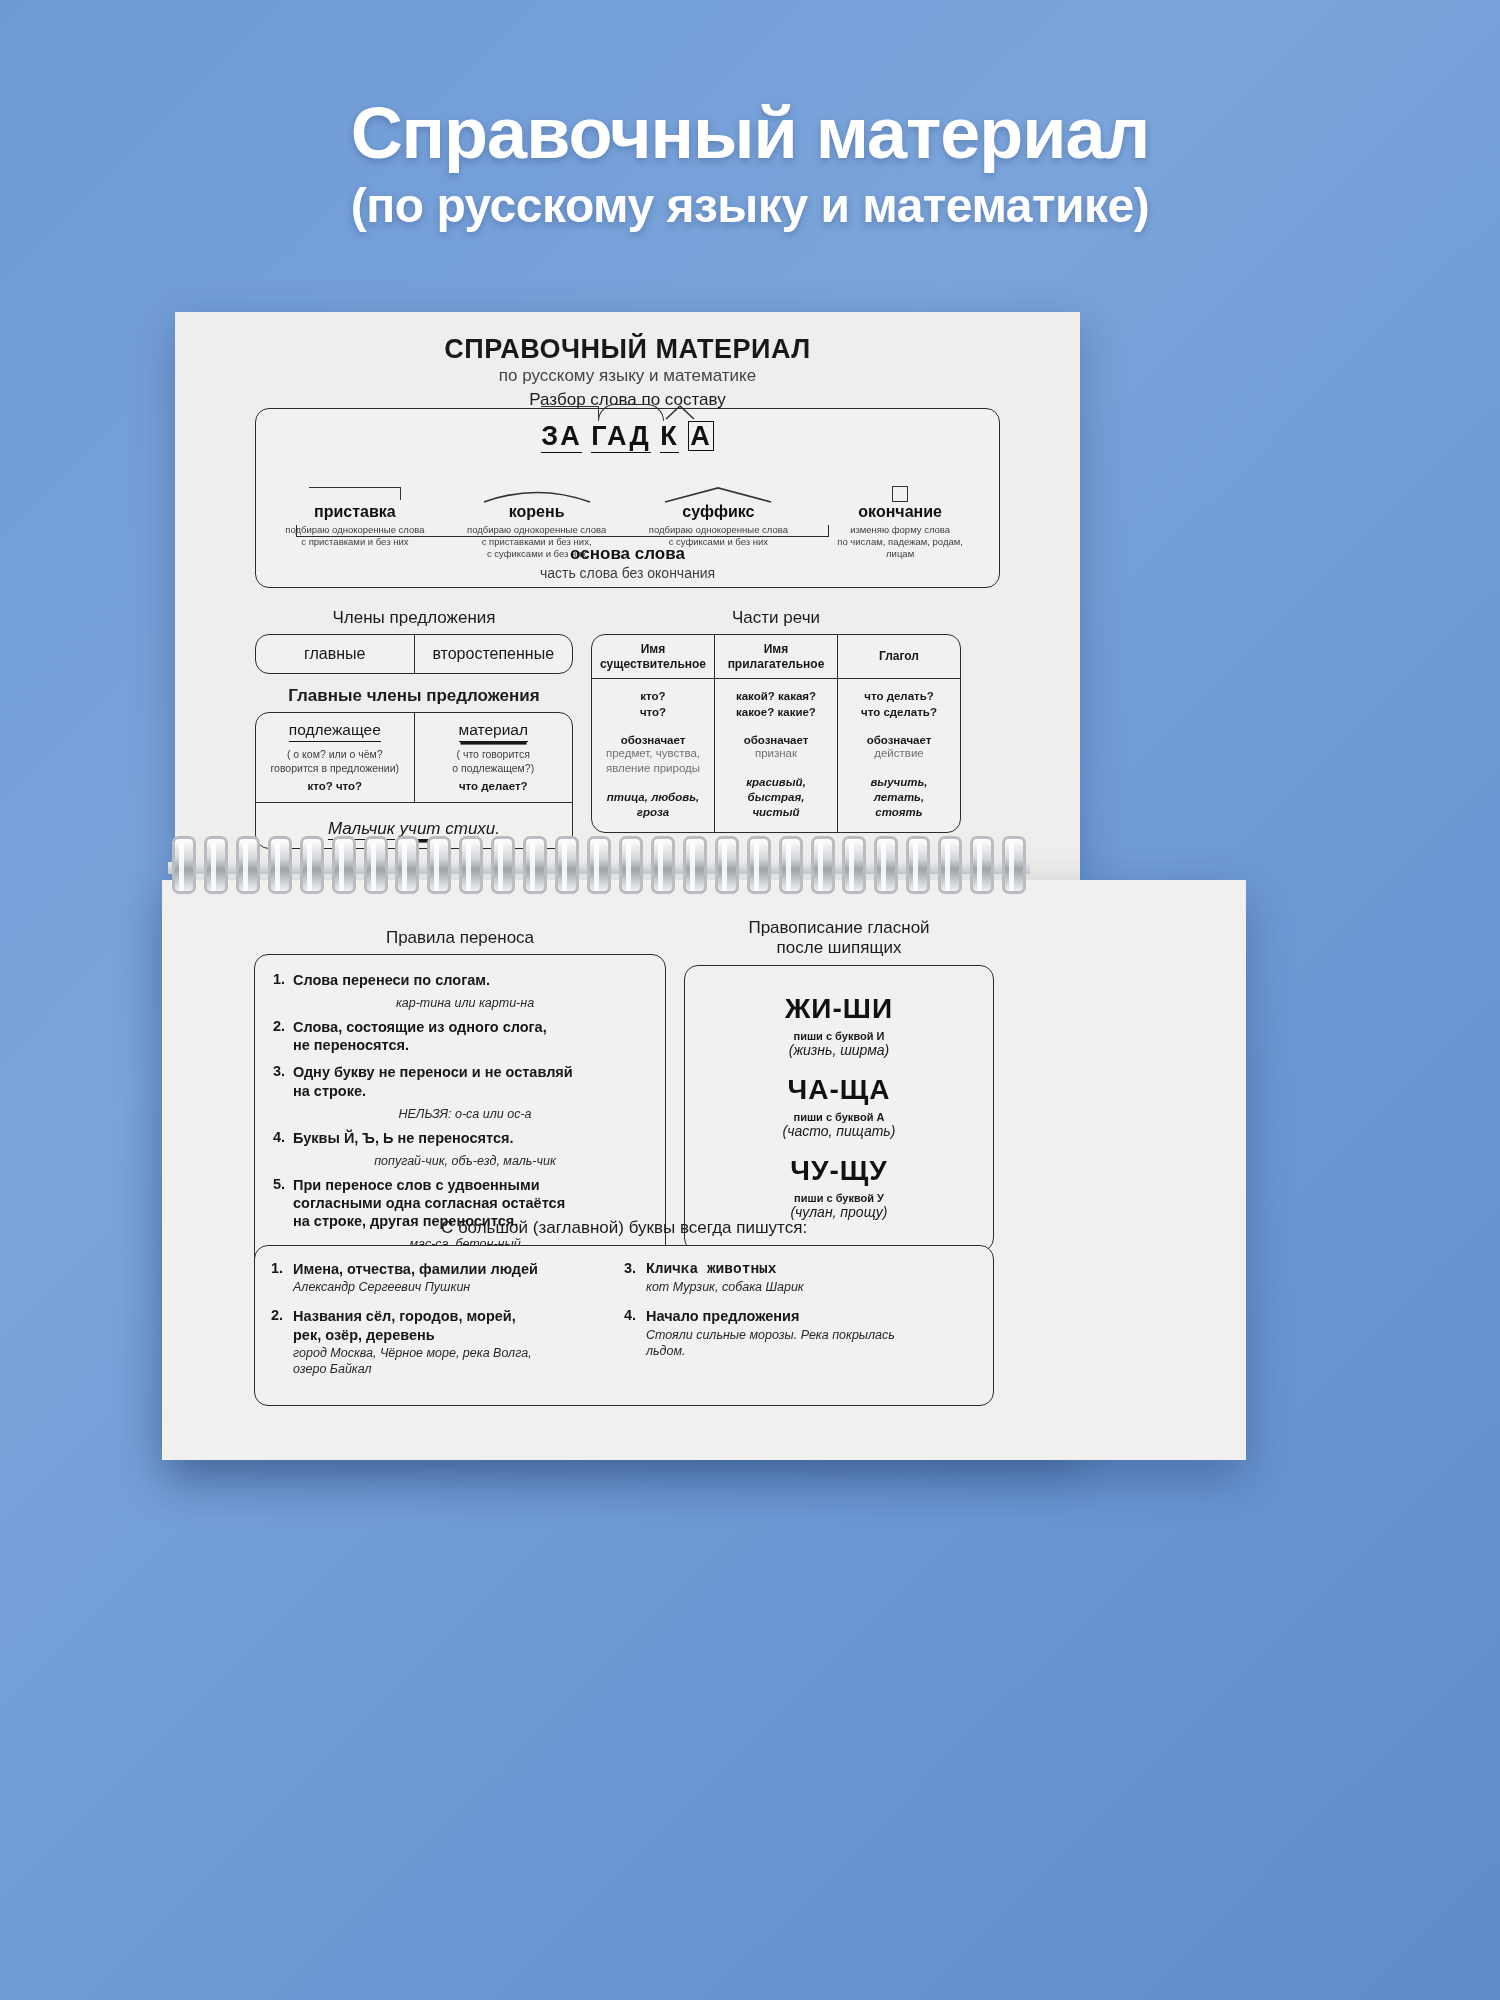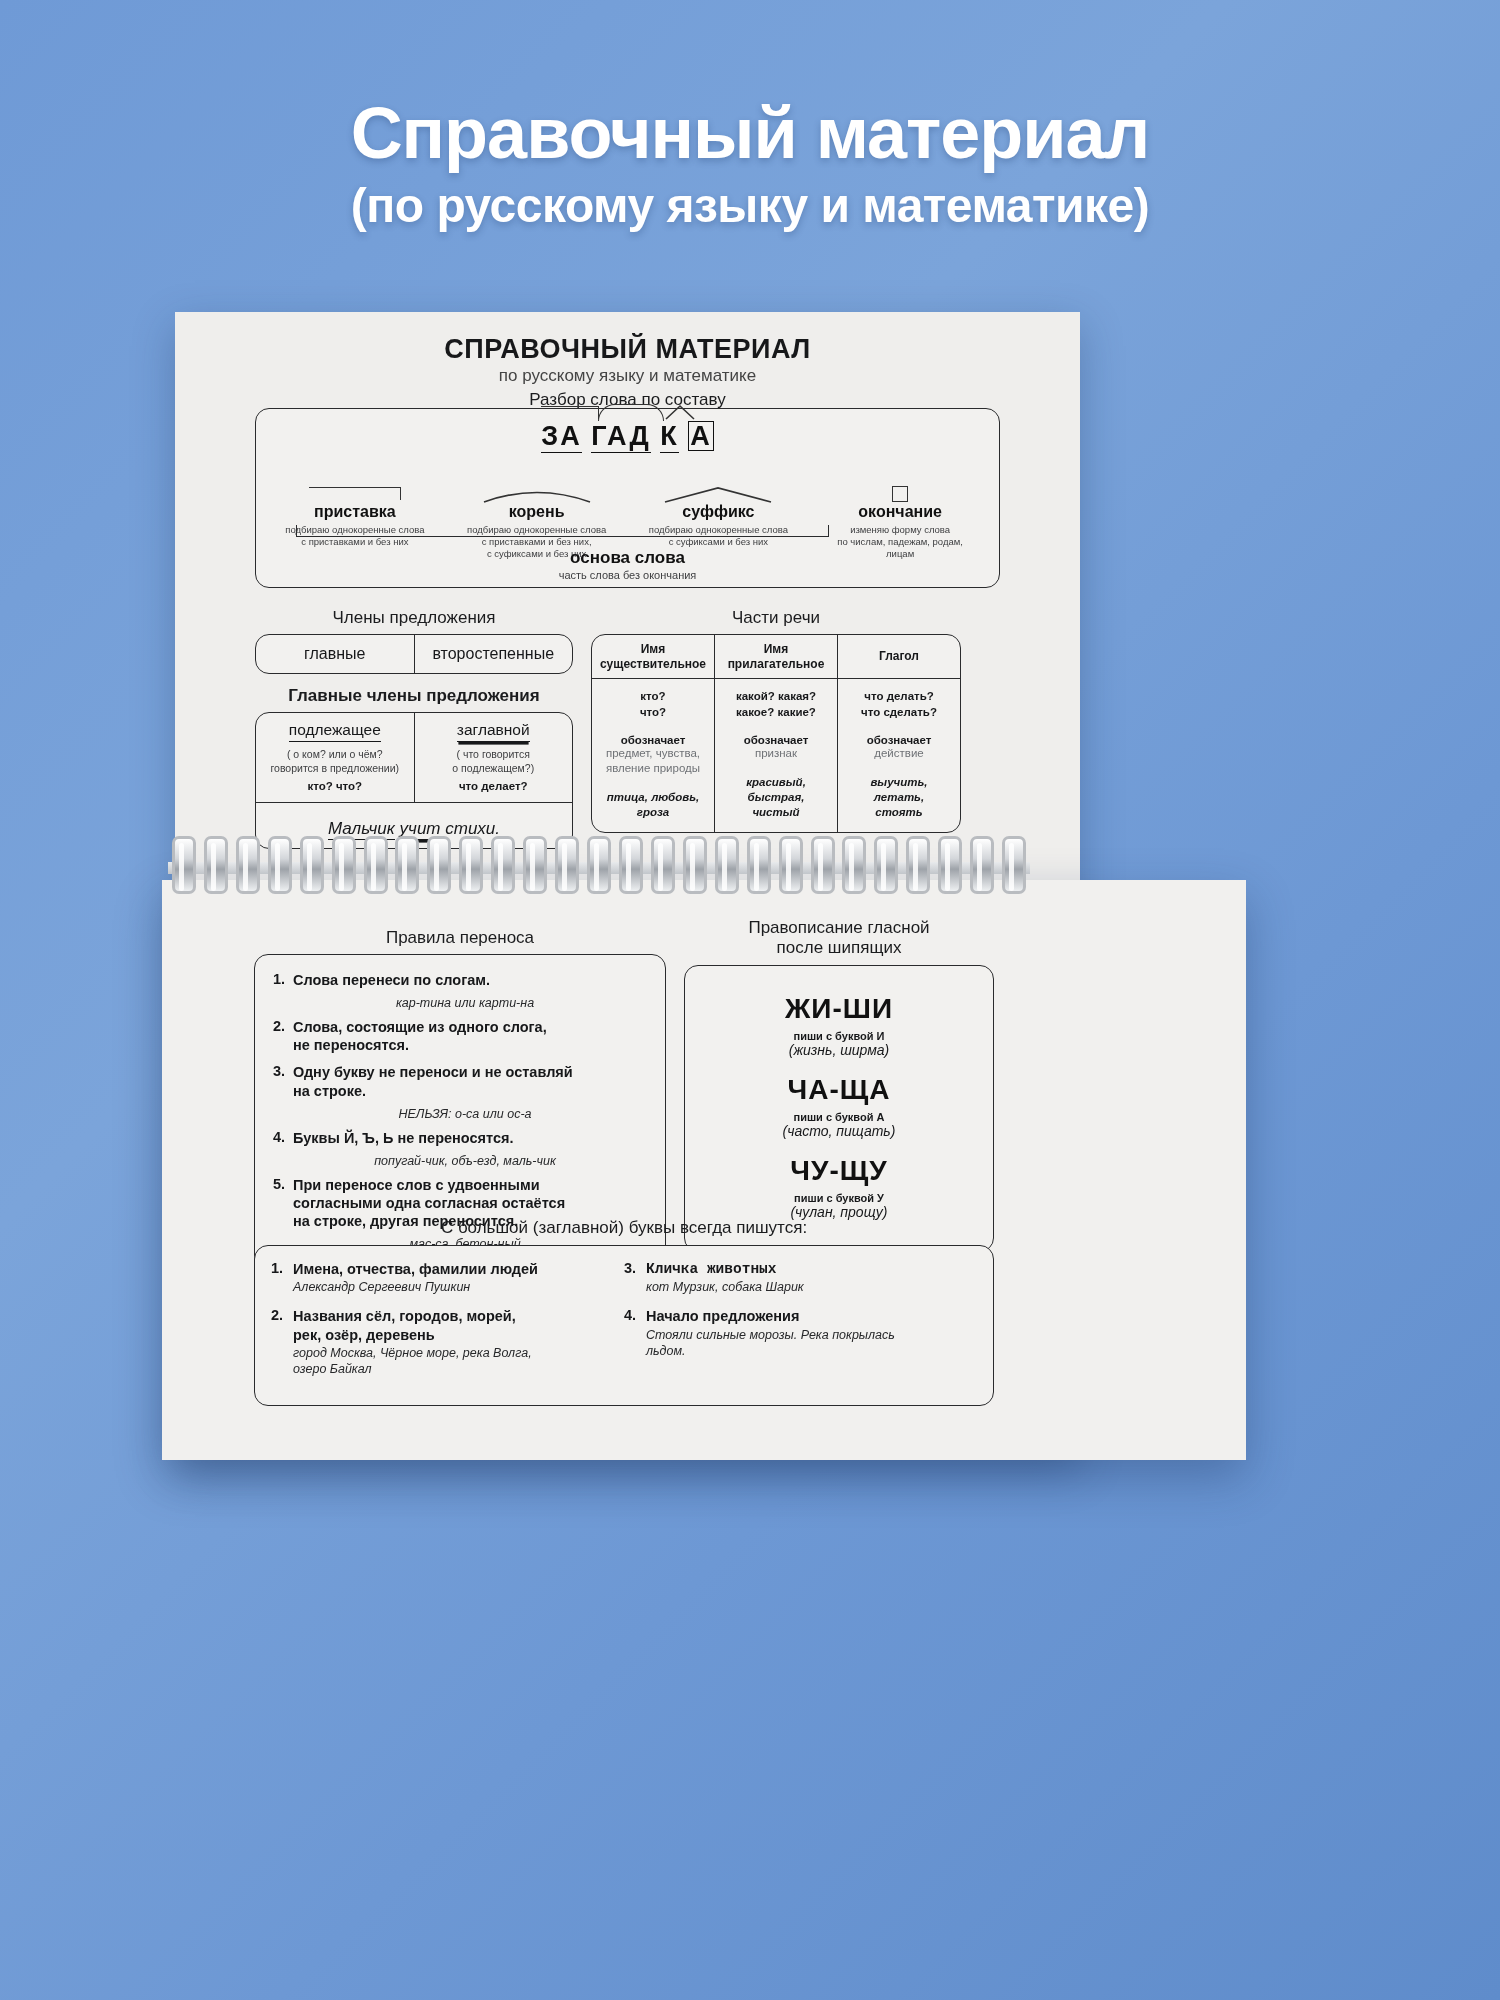--- a/index.html
+++ b/index.html
@@ -128,21 +128,21 @@
   }
   .mcol { flex: 1; text-align: center; position: relative; }
   .mcol .glyph { height: 16px; position: relative; }
   .mcol .mname { font-size: 16px; font-weight: bold; color: #111; }
   .mcol .mdesc { font-size: 9.5px; color: #3d3e40; line-height: 1.25; margin-top: 3px; }
 
   .base-row {
     position: absolute; left: 0; right: 0; bottom: 6px; text-align: center;
   }
   .base-name { font-size: 17px; font-weight: bold; color: #111; }
-  .base-desc { font-size: 11px; color: #3d3e40; margin-top: 1px; }
+  .base-desc { font-size: 14px; color: #3d3e40; margin-top: 1px; }
   .base-bracket {
     position: absolute;
     left: 40px; right: 170px; bottom: 50px;
     height: 12px;
     border-left: 1.5px solid #2a2b2d;
     border-right: 1.5px solid #2a2b2d;
     border-bottom: 1.5px solid #2a2b2d;
   }
 
   
@@ -314,21 +314,21 @@
 
       <div class="rbox main-members">
         <div class="mm-cols">
           <div class="mm-col">
             <div class="mm-term single">подлежащее</div>
             <div class="mm-q" style="white-space:pre-line;">( о ком? или о чём?
 говорится в предложении)</div>
             <div class="mm-q2">кто? что?</div>
           </div>
           <div class="mm-col">
-            <div class="mm-term double">заглавной</div>
+            <div class="mm-term double">материал</div>
             <div class="mm-q" style="white-space:pre-line;">( что говорится
 о подлежащем?)</div>
             <div class="mm-q2">что делает?</div>
           </div>
         </div>
         <div class="example-row">
           <span class="u1">Мальчик</span>
           <span class="u2">учит</span>
           <span>стихи.</span>
         </div>

